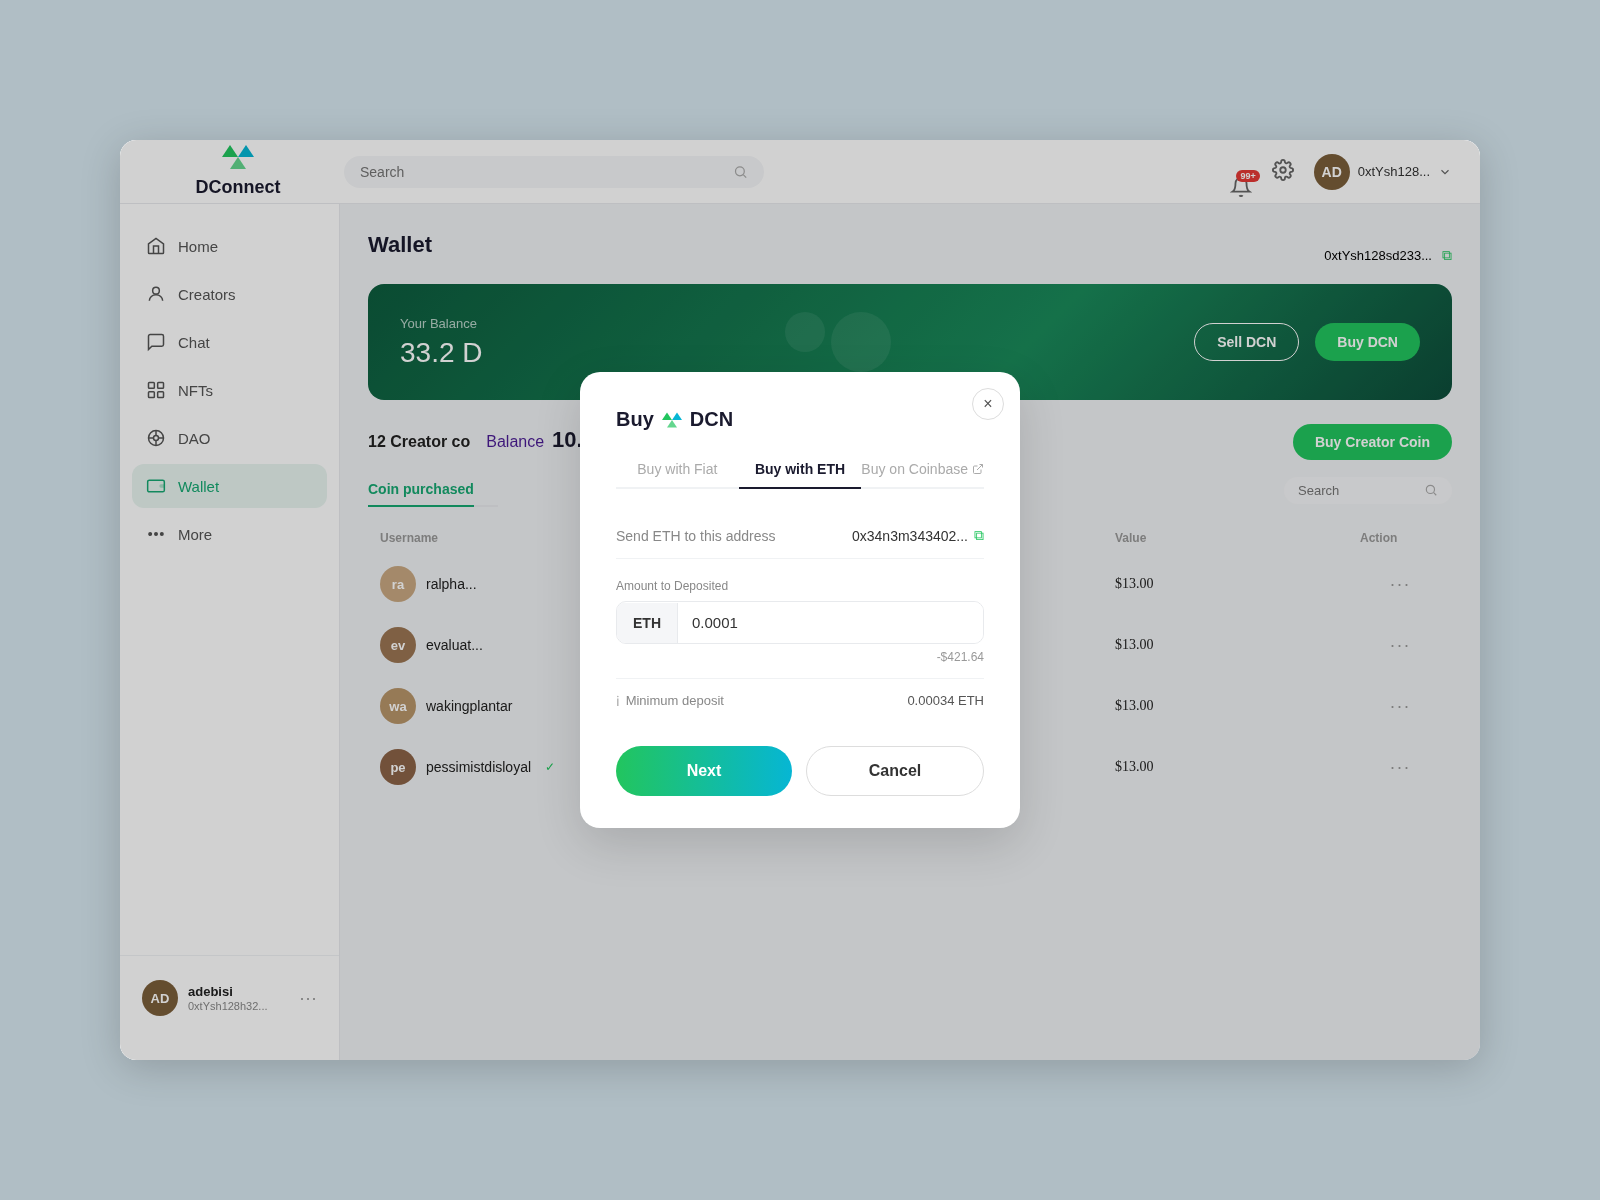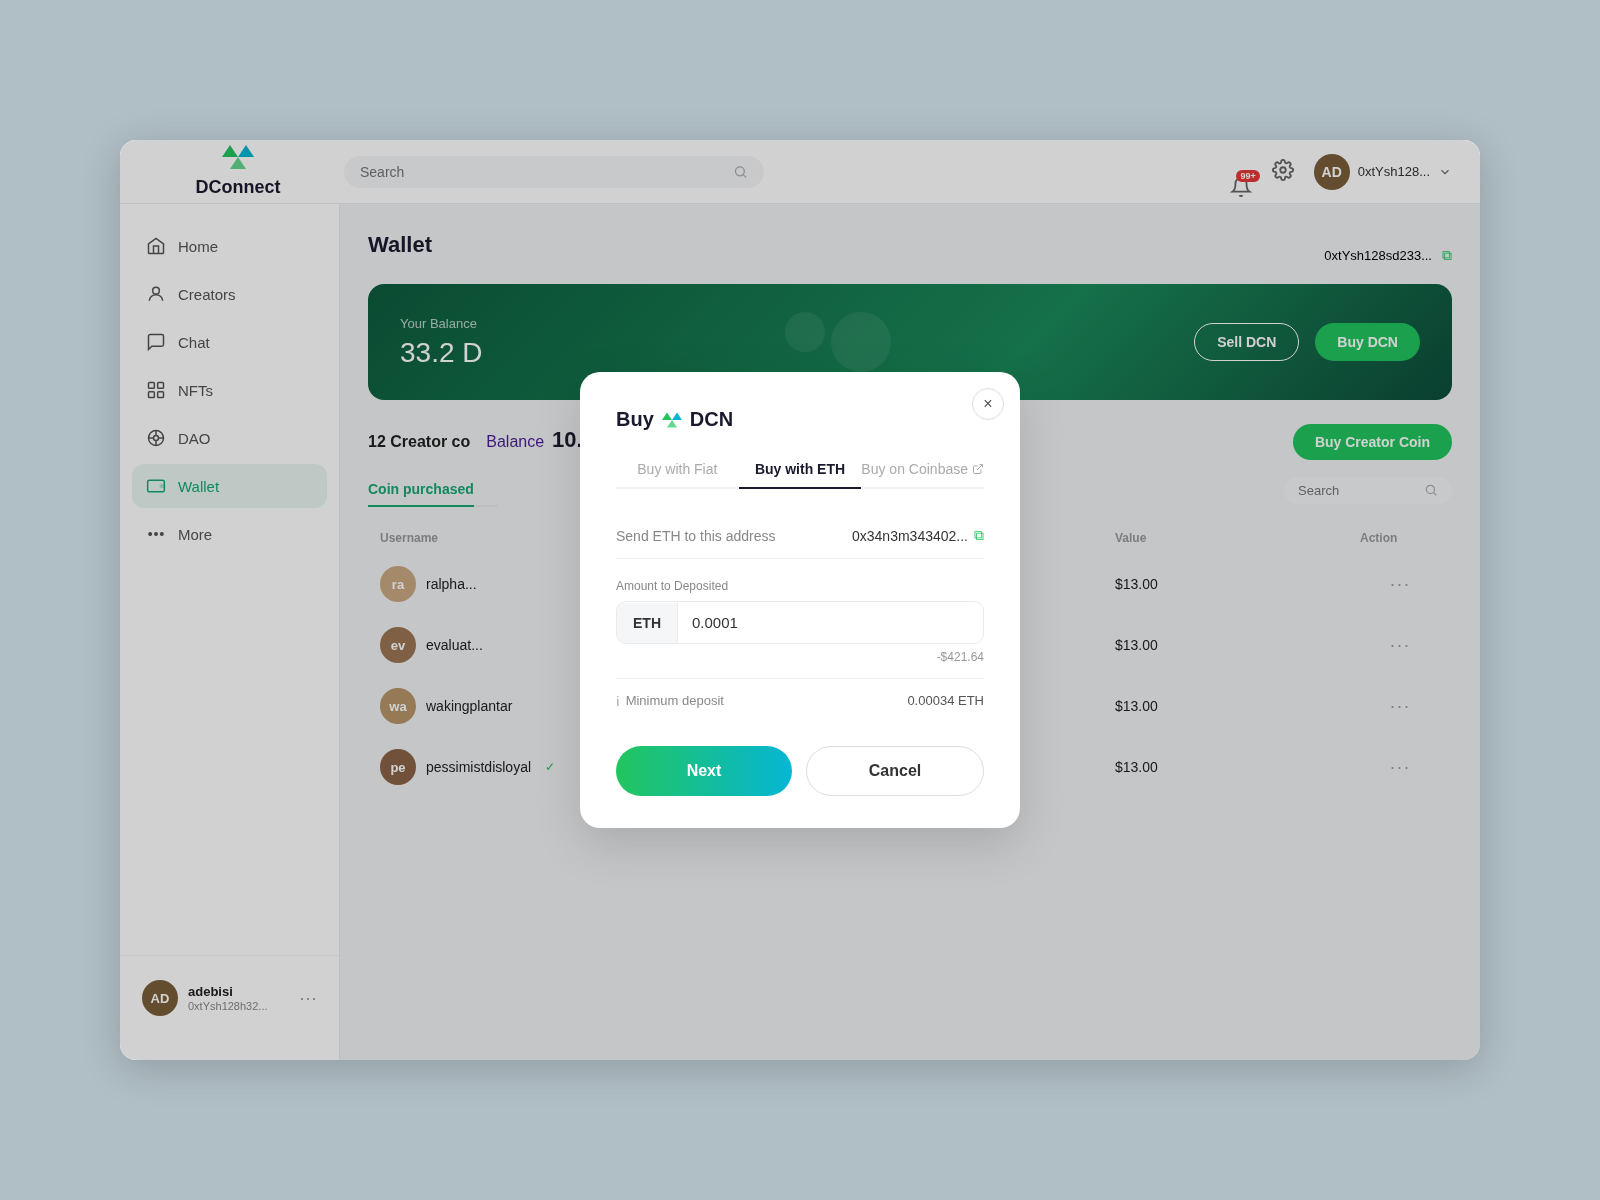--- a/index.html
+++ b/index.html
@@ -297,21 +297,21 @@
       overflow: hidden;
       display: flex;
       align-items: center;
       justify-content: center;
       font-size: 13px;
       font-weight: 600;
       color: #fff;
       flex-shrink: 0;
     }
     .row-username { font-size: 14px; color: #222; font-weight: 500; }
-    .row-value { font-size: 14px; color: #222; }
+    .row-value { font-size: 14px; color: #222; font-family: Liberation Serif, serif; }
     .row-price { font-size: 14px; color: #222; }
     .row-action { display: flex; justify-content: center; color: #999; cursor: pointer; font-size: 18px; letter-spacing: 1px; }
     .verified-icon { color: #22c55e; font-size: 12px; margin-left: 4px; }
     .search-input-wrap {
       display: flex;
       align-items: center;
       gap: 6px;
       background: #f5f6f8;
       border-radius: 20px;
       padding: 6px 14px;

